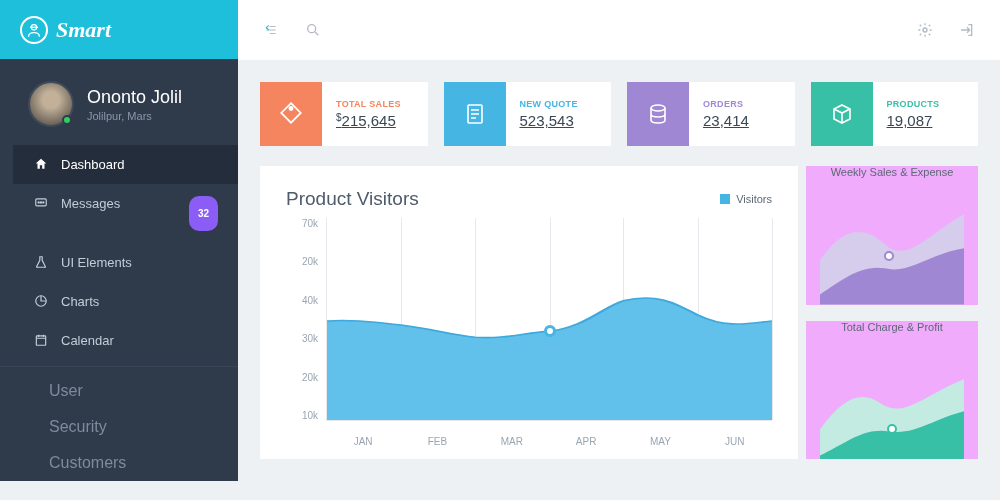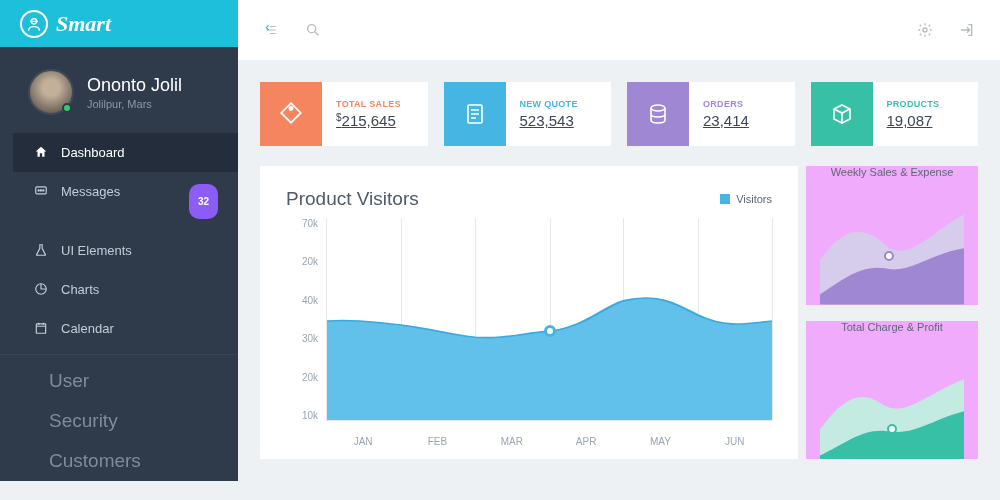--- a/index.html
+++ b/index.html
@@ -16,21 +16,21 @@
 .avatar { width: 46px; height: 46px; border-radius: 50%; background: radial-gradient(circle at 50% 40%, #c2b099 25%, #8e8272 55%, #454035 100%); border: 2px solid #3f4a5a; }
 .status-dot { position: absolute; bottom: 2px; right: 2px; width: 10px; height: 10px; background: #2fcf64; border-radius: 50%; border: 2px solid #2f3a4a; }
 .user-name { color: #fff; font-size: 18px; font-weight: 400; }
 .user-loc { color: #8b98aa; font-size: 11px; margin-top: 2px; }
 .nav { display: flex; flex-direction: column; }
 .nav-item { display: flex; align-items: flex-start; padding: 12px 20px; font-size: 13px; cursor: pointer; margin-left: 13px; }
 .nav-item.active { background: #232d3b; color: #fff; }
 .nav-icon { width: 16px; margin-right: 12px; display: flex; align-items: center; justify-content: center; }
 .nav-item .badge { margin-left: auto; background: #8b5cf6; color: #fff; font-size: 10px; font-weight: 700; padding: 12px 9px; border-radius: 10px; }
 .nav-sep { height: 1px; background: #394556; margin: 6px 0; }
-.nav-item.small { color: #7f8a9c; font-size: 19px; padding: 9px 36px; }
+.nav-item.small { color: #7f8a9c; font-size: 16px; padding: 9px 36px; }
 
 
 .main { flex: 1; display: flex; flex-direction: column; }
 .topbar { height: 60px; background: #fff; display: flex; align-items: center; padding: 0 22px; color: #b4bbc5; }
 .topbar .icon-btn { width: 22px; height: 22px; display: flex; align-items: center; justify-content: center; cursor: pointer; }
 .topbar .spacer { flex: 1; }
 .topbar .icon-btn + .icon-btn { margin-left: 20px; }
 
 .content { padding: 22px; display: flex; flex-direction: column; gap: 20px; flex: 1; }
 

